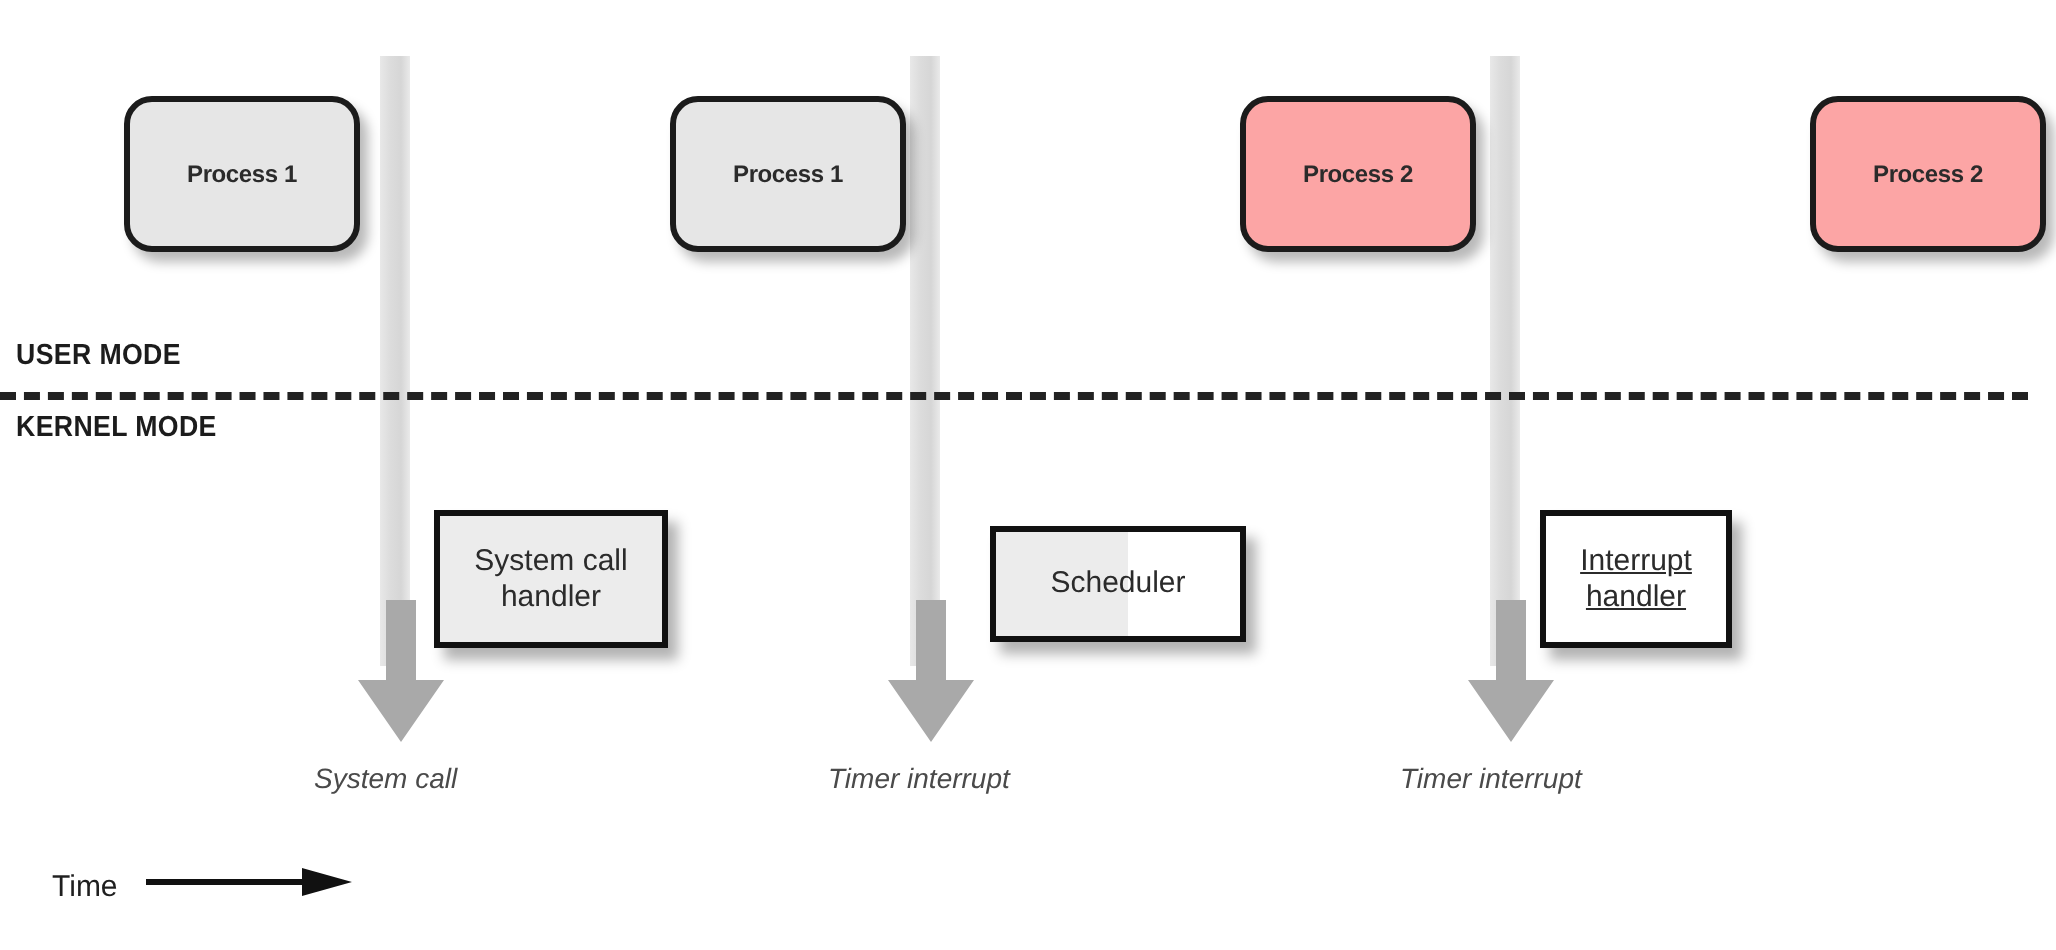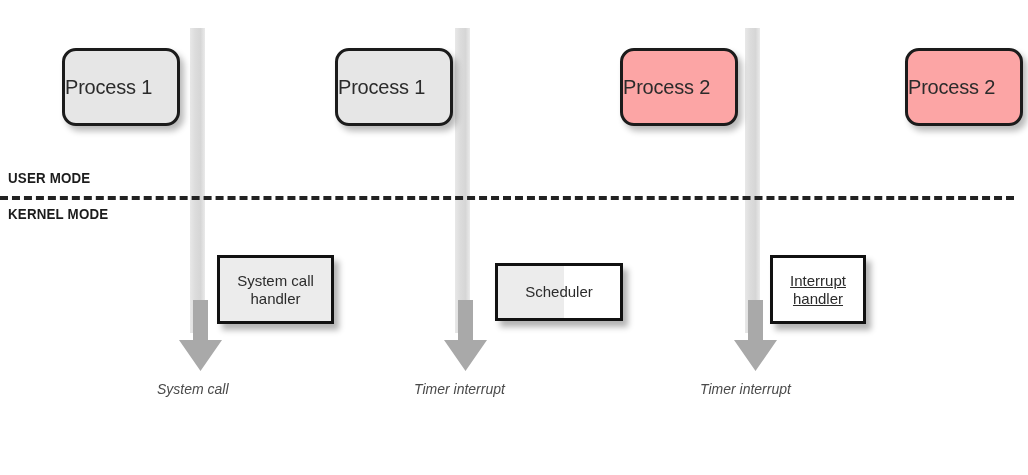--- a/index.html
+++ b/index.html
@@ -33,26 +33,27 @@
   .exec-arrow svg { display: block; }
 
   
   .proc-box {
     position: absolute;
     box-sizing: border-box;
     border: 3px solid #1b1b1b;
     border-radius: 14px;
     display: flex;
     align-items: center;
-    justify-content: flex-start;
-    font-size: 20px;
+    justify-content: center;
+    font-size: 12px;
     color: #2b2b2b;
     letter-spacing: -0.2px;
     box-shadow: 4px 5px 6px rgba(0,0,0,0.28);
     z-index: 5;
+    font-weight: bold;
   }
   .proc-box.fill-gray  { background: #e6e6e6; }
   .proc-box.fill-white { background: #fca5a5; }
 
   
   .kbox {
     position: absolute;
     box-sizing: border-box;
     border: 3px solid #111111;
     border-radius: 0;
@@ -171,14 +172,23 @@
     <span style="display:block;">
       <span>Interrupt</span><br>
       <span>handler</span>
     </span>
   </div>
 
   <div class="event-caption" style="left:157px; top:381px;">System call</div>
   <div class="event-caption" style="left:414px; top:381px;">Timer interrupt</div>
   <div class="event-caption" style="left:700px; top:381px;">Timer interrupt</div>
 
+  <div class="time-axis" style="left:26px; top:432px;">
+    <span class="time-label">Time</span>
+    <span>
+      <svg width="105" height="18" viewBox="0 0 105 18">
+        <line x1="0" y1="9" x2="82" y2="9" stroke="#111111" stroke-width="3"></line>
+        <polygon points="78,2 103,9 78,16" fill="#111111"></polygon>
+      </svg>
+    </span>
+  </div>
 
 </div>
 
 </body></html>

